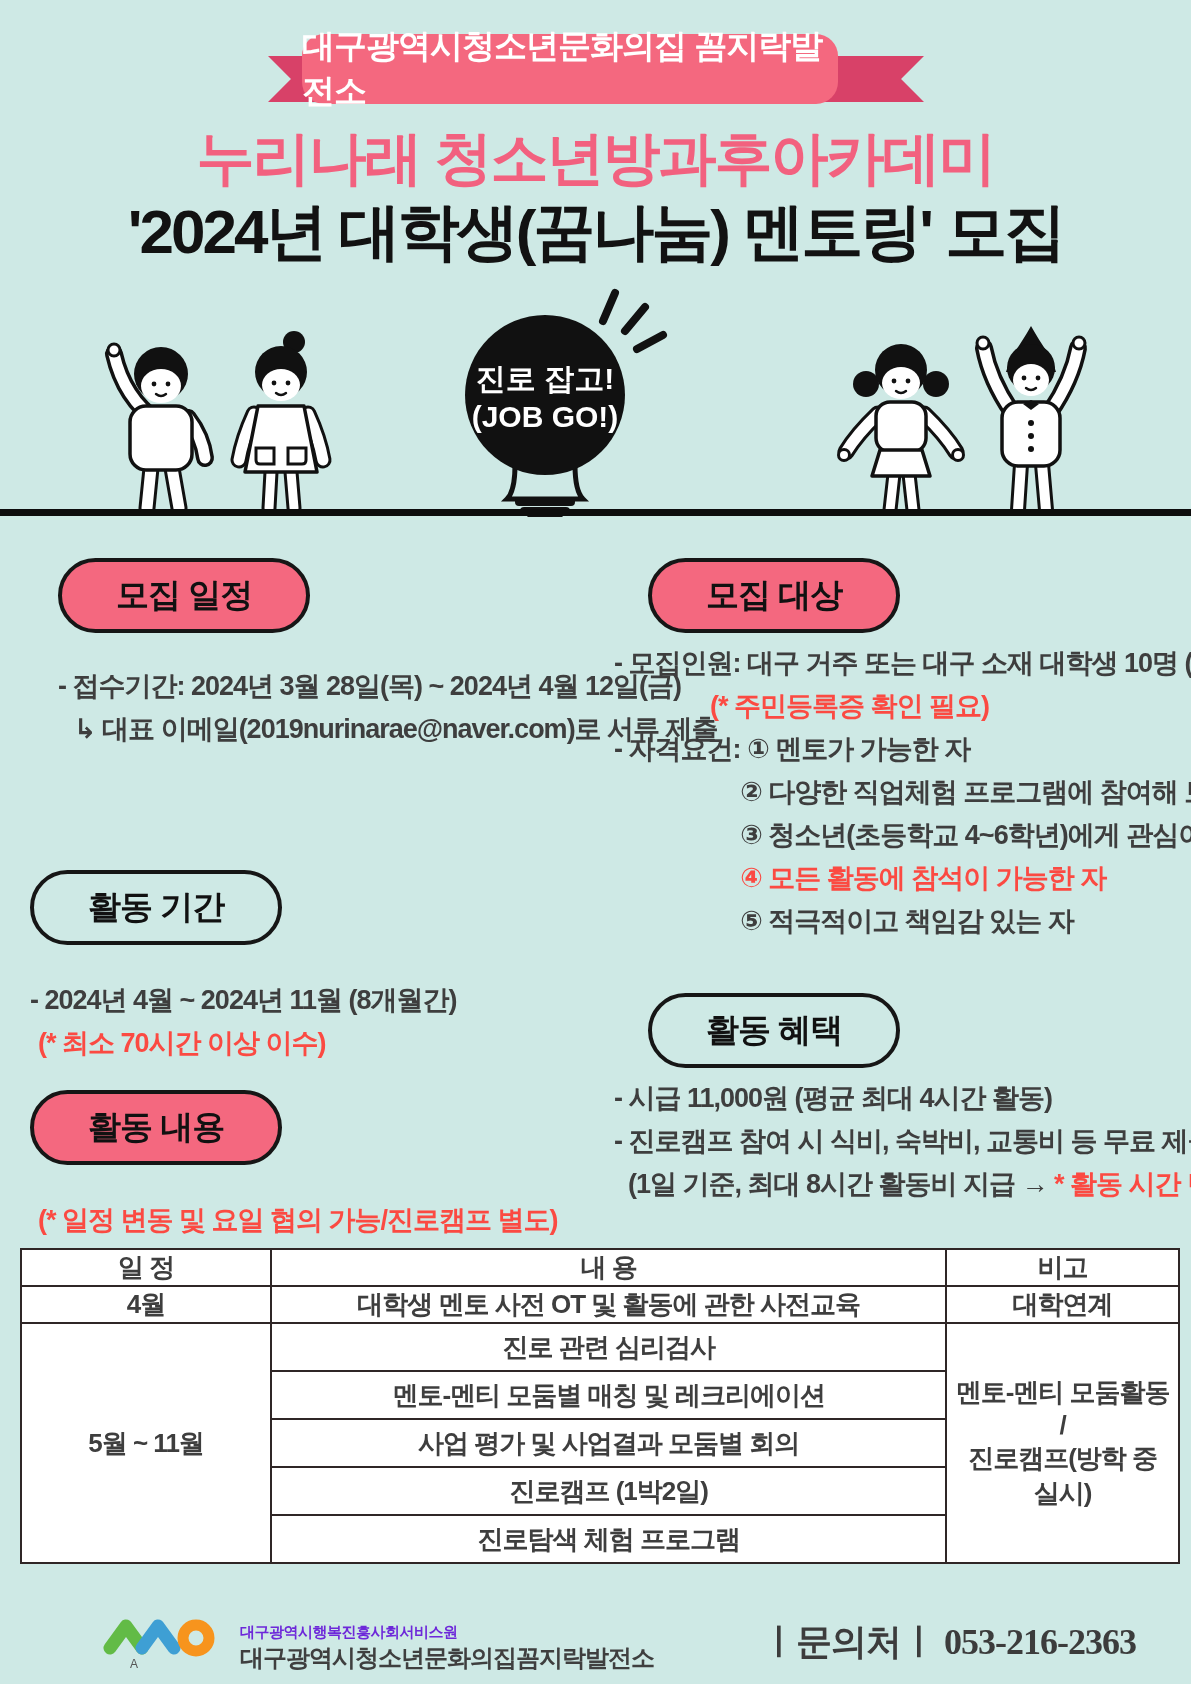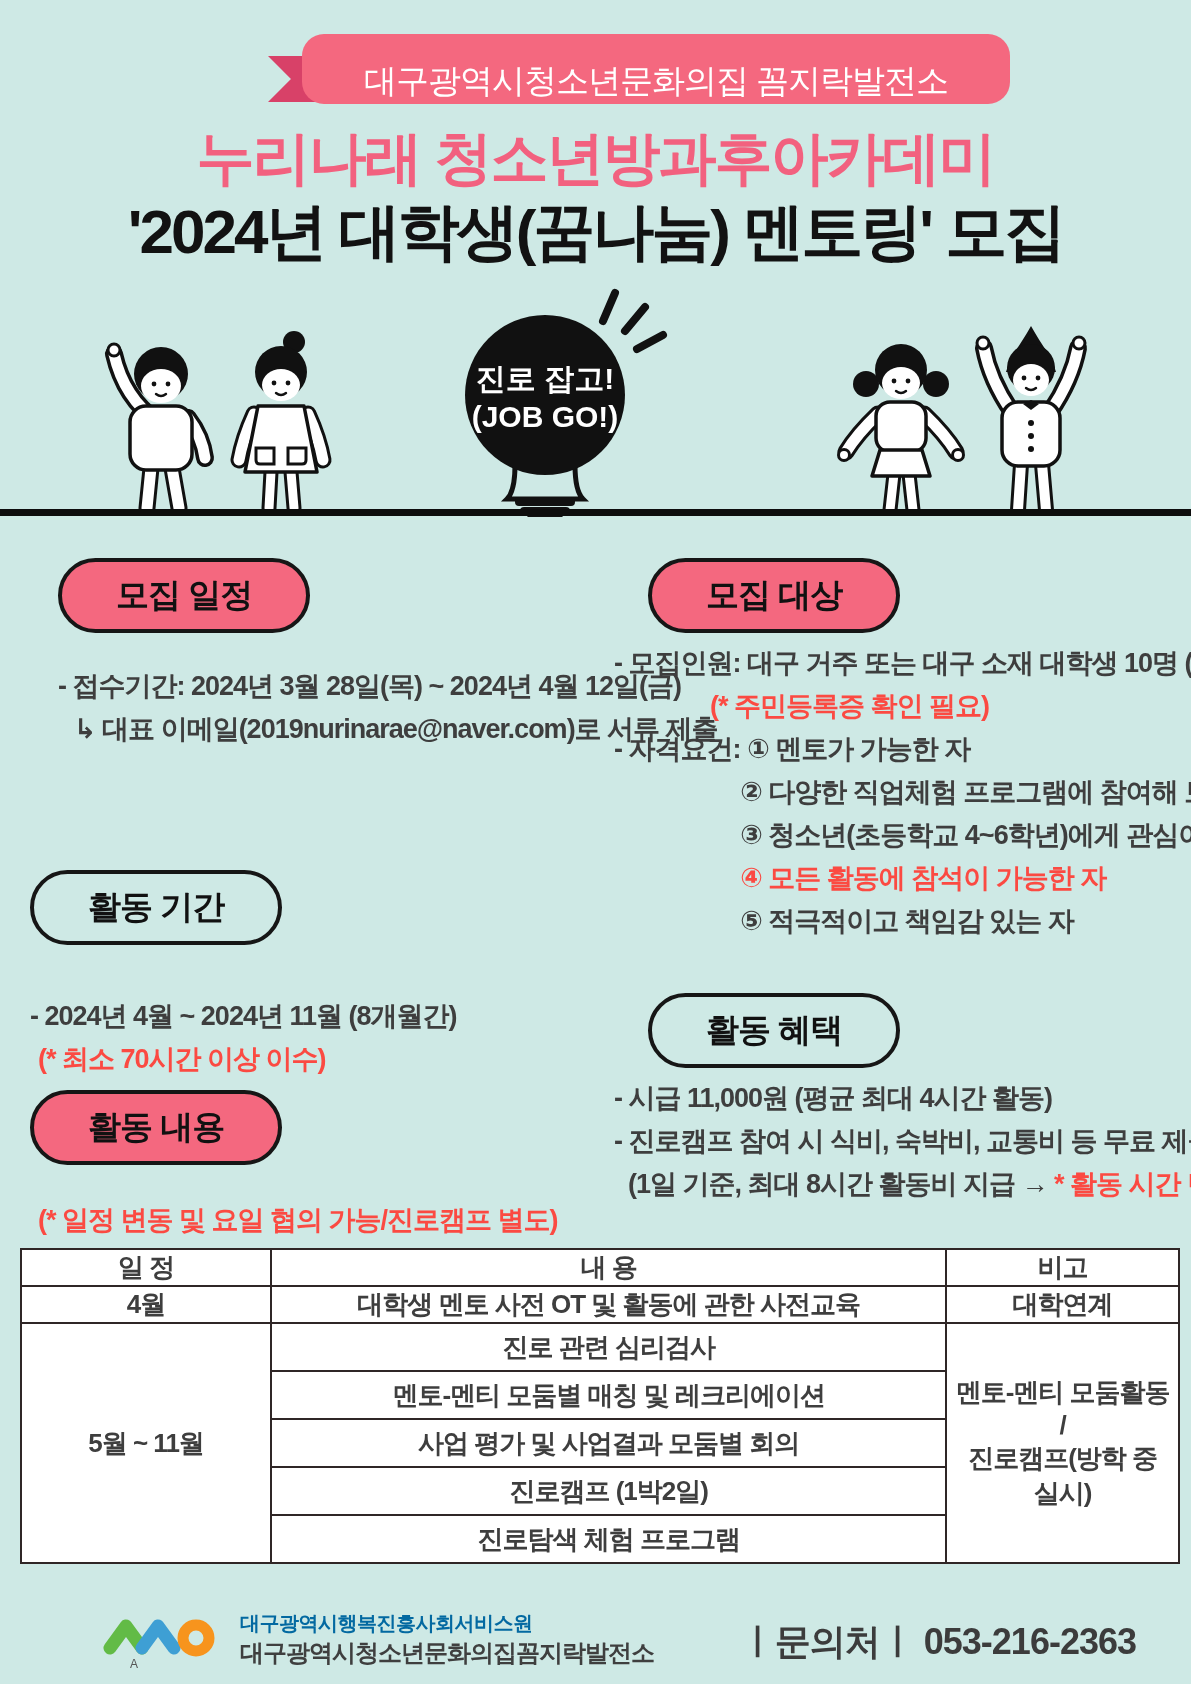--- a/index.html
+++ b/index.html
@@ -11,25 +11,25 @@
   }
   .abs{position:absolute;}
 
   
   .ribbon-tails{
     left:268px;top:56px;width:656px;height:46px;
     background:var(--dark_pink,#d84168);
     clip-path:polygon(0 0,100% 0,96.5% 50%,100% 100%,0 100%,3.5% 50%);
   }
   .ribbon-main{
-    left:302px;top:34px;width:708px;height:70px;
+    left:302px;top:34px;width:536px;height:70px;
     background:var(--pink,#f4687f);
     border-radius:22px;
-    display:flex;align-items:flex-end;justify-content:center;
-    color:#fff;font-size:33px;font-weight:400;letter-spacing:-1px;
+    display:flex;align-items:center;justify-content:center;
+    color:#fff;font-size:33px;font-weight:700;letter-spacing:-1px;
   }
 
   
   .subtitle{
     left:0;top:120px;width:1191px;text-align:center;
     color:var(--title_pink,#f2617f);
     font-size:58px;font-weight:800;letter-spacing:-2px;
   }
   .main-title{
     left:0;top:190px;width:1191px;text-align:center;
@@ -65,23 +65,23 @@
   }
   table.sched td{
     border:2px solid var(--table_border,#2f2626);
     text-align:center;vertical-align:middle;
     font-size:26px;font-weight:600;color:#3e3e3e;letter-spacing:-1px;
     padding:0 6px;
   }
   tr.h-head{height:36px;} tr.h-row{height:36px;} tr.h-item{height:48px;}
 
   
-  .footer-org-small{font-size:20px;font-weight:700;color:#0369a1;letter-spacing:-0.5px;}
+  .footer-org-small{font-size:15px;font-weight:700;color:#6d28d9;letter-spacing:-0.5px;margin-top:13px;}
   .footer-org-large{font-size:24px;font-weight:800;color:#3f3f3f;letter-spacing:-1px;}
-  .footer-contact{font-size:36px;font-weight:800;color:#3c3c3c;letter-spacing:-1px;white-space:nowrap;}
+  .footer-contact{font-size:36px;font-weight:800;color:#3c3c3c;letter-spacing:-1px;white-space:nowrap;font-family:Liberation Serif, serif;}
 </style>
 </head>
 <body>
 
 <div class="abs ribbon-tails"></div>
 <div class="abs ribbon-main">
   <span>대구광역시청소년문화의집 꼼지락발전소</span>
 </div>
 
 <div class="abs subtitle">누리나래 청소년방과후아카데미</div>
@@ -205,21 +205,21 @@
 <div class="abs" style="left:30px;top:558px;margin-left:28px;">
   <div class="pill pink">모집 일정</div>
   <div class="lines" style="margin-top:40px;">
     <div class="line">- 접수기간: 2024년 3월 28일(목) ~ 2024년 4월 12일(금)</div>
     <div class="line" style="margin-left:16px;">↳ 대표 이메일(2019nurinarae@naver.com)로 서류 제출</div>
   </div>
 </div>
 
 <div class="abs" style="left:30px;top:870px;">
   <div class="pill mint">활동 기간</div>
-  <div class="lines" style="margin-top:58px;">
+  <div class="lines" style="margin-top:42px;">
     <div class="line">- 2024년 4월 ~ 2024년 11월 (8개월간)</div>
     <div class="line red" style="margin-left:8px;">(* 최소 70시간 이상 이수)</div>
   </div>
 </div>
 
 <div class="abs" style="left:30px;top:1090px;">
   <div class="pill pink">활동 내용</div>
   <div class="lines" style="margin-top:42px;">
     <div class="line red" style="margin-left:8px;">(* 일정 변동 및 요일 협의 가능/진로캠프 별도)</div>
   </div>

